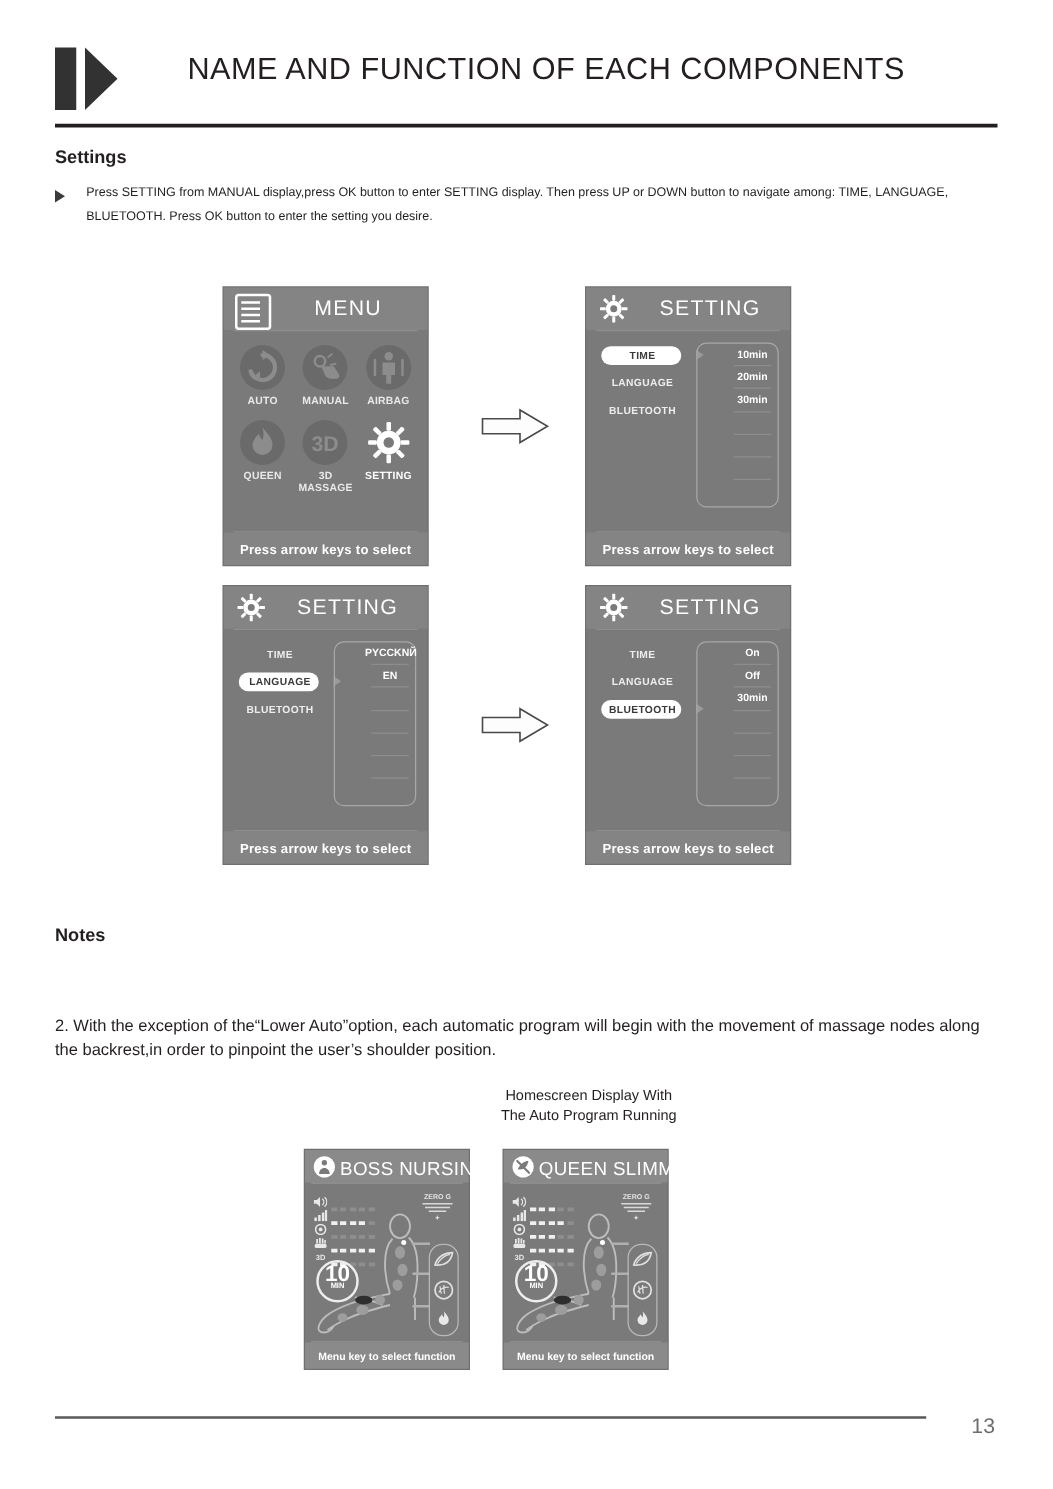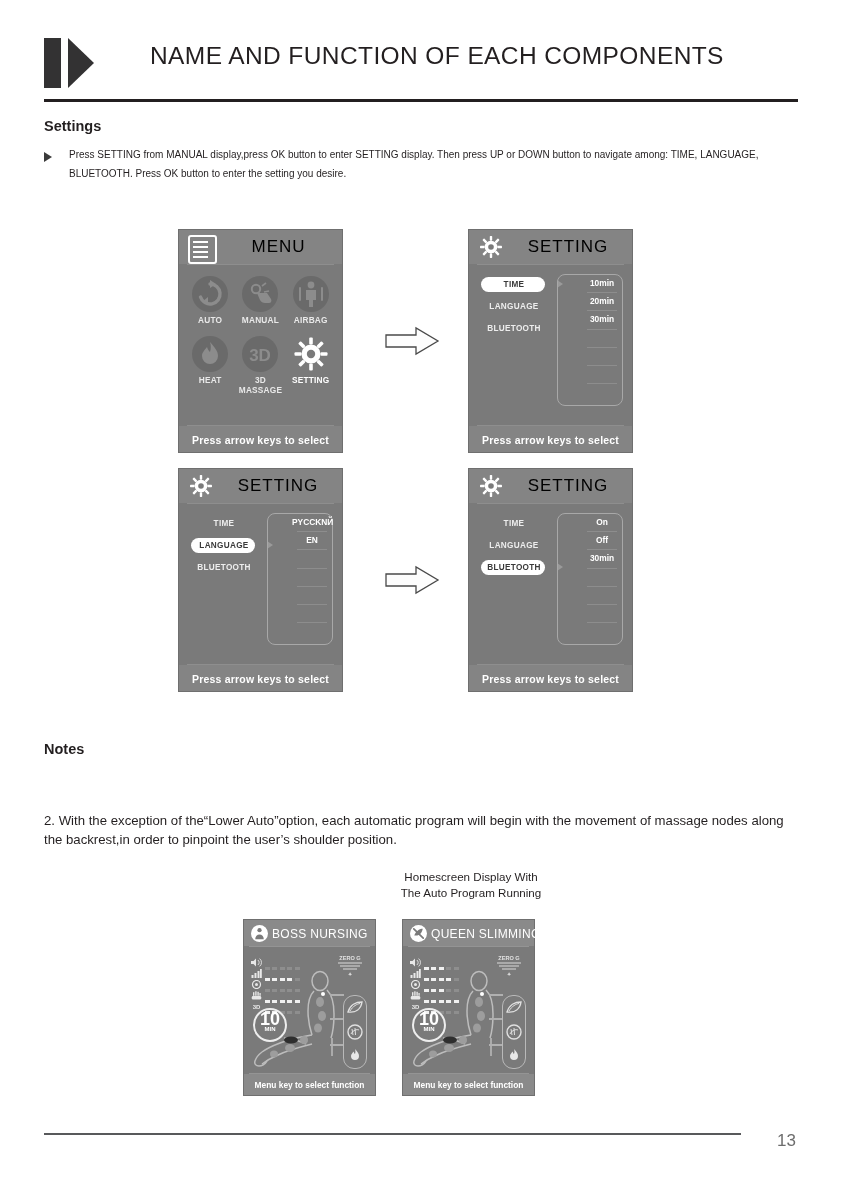--- a/index.html
+++ b/index.html
@@ -27,21 +27,21 @@
   .bullet-row{position:absolute;left:44px;top:146px;width:752px;}
   .bullet-tri{position:absolute;left:0px;top:6px;width:0;height:0;
     border-top:5px solid transparent;border-bottom:5px solid transparent;
     border-left:8px solid #3b3b3b;}
   .bullet-text{position:absolute;left:25px;top:0;width:727px;font-size:10px;line-height:18.6px;color:#231f20;}
 
   
   .screen{position:absolute;background:#7a7a7a;box-shadow:0 0 0 1px #6f6f6f;}
   .screen .topbar{position:absolute;left:0;top:0;right:0;height:34px;background:#848484;}
   .screen .topbar-underline{position:absolute;left:8px;right:8px;top:34px;height:1px;background:#8e8e8e;}
-  .screen .scr-title{position:absolute;color:#000000;font-size:17px;letter-spacing:1px;top:7px;}
+  .screen .scr-title{position:absolute;color:#ffffff;font-size:17px;letter-spacing:1px;top:7px;}
   .screen .footer{position:absolute;left:0;right:0;bottom:0;height:26px;background:#848484;}
   .screen .footer-line{position:absolute;left:8px;right:8px;bottom:26px;height:1px;background:#8e8e8e;}
   .screen .footer-text{position:absolute;left:0;right:0;bottom:6px;text-align:center;color:#ffffff;
     font-size:10.5px;font-weight:bold;letter-spacing:.2px;}
 
   
   #screen-menu{left:179px;top:230px;width:163px;height:222px;}
   .menu-icon-box{position:absolute;left:9px;top:5px;width:25px;height:25px;border:2px solid #fff;border-radius:3px;}
   .menu-icon-box i{position:absolute;left:3px;width:15px;height:2px;background:#fff;}
   .menu-icon-box i:nth-child(1){top:4px;}
@@ -92,21 +92,21 @@
 
   
   .home-cap{position:absolute;text-align:center;font-size:11.6px;line-height:15.8px;color:#231f20;font-weight:400;}
   #home-cap-left{left:240px;top:869px;width:144px;}
   #home-cap-right{left:399px;top:869px;width:144px;}
   .home-screen{position:absolute;width:131px;height:175px;background:#7a7a7a;box-shadow:0 0 0 1px #6f6f6f;}
   #home-left{left:244px;top:920px;}
   #home-right{left:403px;top:920px;}
   .home-screen .hs-top{position:absolute;left:0;top:0;right:0;height:26px;background:#8a8a8a;}
   .home-screen .hs-topline{position:absolute;left:5px;right:5px;top:26px;height:1px;background:#949494;}
-  .home-screen .hs-title{position:absolute;left:28px;top:7px;color:#ffffff;font-size:12px;letter-spacing:.3px;white-space:nowrap;}
+  .home-screen .hs-title{position:absolute;left:28px;top:7px;color:#ffffff;font-size:15px;letter-spacing:.3px;white-space:nowrap;}
   .home-screen .hs-badge{position:absolute;left:7px;top:5px;width:17px;height:17px;border-radius:50%;background:#ffffff;}
   .home-screen .hs-foot{position:absolute;left:0;right:0;bottom:0;height:21px;background:#8a8a8a;}
   .home-screen .hs-footline{position:absolute;left:5px;right:5px;bottom:21px;height:1px;background:#949494;}
   .home-screen .hs-foottext{position:absolute;left:0;right:0;bottom:5px;text-align:center;color:#ffffff;
      font-size:8.4px;font-weight:bold;}
   .lvl-rows{position:absolute;left:7px;top:32px;width:78px;}
   .lvl-row{position:relative;height:11px;}
   .lvl-ic{position:absolute;left:0;top:1px;width:11px;height:9px;}
   .lvl-dashes{position:absolute;left:14px;top:4px;}
   .dash{display:inline-block;width:5px;height:3px;margin-right:2.4px;background:#8e8e8e;}
@@ -182,21 +182,21 @@
               </svg></div>
           </div>
           <div class="menu-label">AIRBAG</div>
         </div>
         <div class="menu-cell">
           <div class="menu-circle">
             <div class="ic"><svg width="36" height="36" viewBox="0 0 36 36">
                 <path d="M18 6 c5 6 8 9 8 14 a8 8 0 0 1 -16 0 c0-4 3-6 5-9 c1 3 2 4 3 5 c1-3 1-7 0-10z" fill="#8c8c8c"></path>
               </svg></div>
           </div>
-          <div class="menu-label">HEAT</div>
+          <div class="menu-label">QUEEN</div>
         </div>
         <div class="menu-cell">
           <div class="menu-circle">
             <div class="ic"><svg width="36" height="36" viewBox="0 0 36 36">
                 <text x="18" y="25" font-family="Liberation Sans, sans-serif" font-size="17" font-weight="bold" fill="#8c8c8c" text-anchor="middle">3D</text>
               </svg></div>
           </div>
           <div class="menu-label">3D MASSAGE</div>
         </div>
         <div class="menu-cell">

